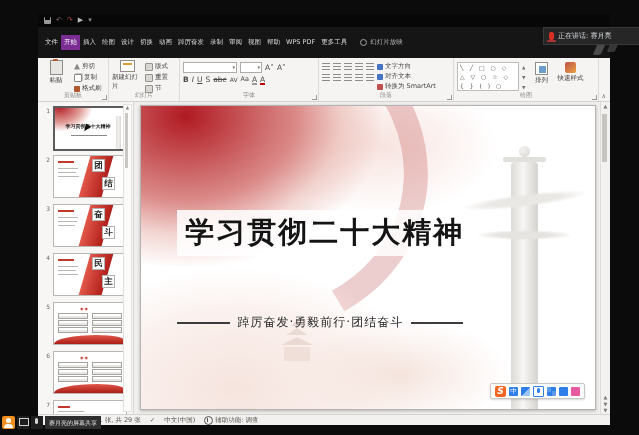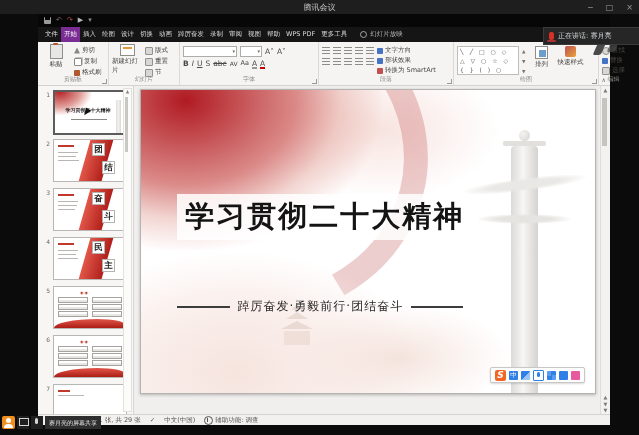--- a/index.html
+++ b/index.html
@@ -13,21 +13,21 @@
   .pptwin{position:absolute;left:38px;top:14px;width:572px;height:411px;background:#f5f4f2;display:flex;flex-direction:column;}
   .ptitle{height:13px;background:#070707;display:flex;align-items:center;position:relative;flex:none;}
   .qat{display:flex;align-items:center;gap:5px;margin-left:6px;}
   .qat .qi{font-size:7px;line-height:13px;}
   .savechip{width:7px;height:7px;background:#9a9a9a;border-radius:1px;position:relative;}
   .savechip:after{content:"";position:absolute;left:1px;top:0;width:5px;height:3px;background:#070707;}
   .ptitle .ttext{position:absolute;left:0;right:0;text-align:center;font-size:7.5px;color:#c9c9c9;pointer-events:none;}
   .ptitle .pright{position:absolute;right:4px;top:0;height:13px;display:flex;align-items:center;gap:9px;font-size:8px;color:#b5b5b5;}
   .avatar{width:9px;height:9px;border-radius:50%;background:#6f6f6f;}
   
-  .ptabs{height:15px;background:#151515;display:flex;align-items:center;flex:none;padding-left:4px;}
+  .ptabs{height:31px;background:#151515;display:flex;align-items:center;flex:none;padding-left:4px;}
   .tab{font-size:6.5px;color:#dedede;padding:0 3px;line-height:15px;white-space:nowrap;}
   .tab.sel{background:#7a2e93;color:#fff;}
   .tellme{display:flex;align-items:center;gap:3px;margin-left:10px;font-size:6.5px;color:#b9b9b9;white-space:nowrap;}
   .bulb{width:5px;height:5px;border:1px solid #a7a7a7;border-radius:50%;}
   
   .ribbon{height:43px;background:#f5f4f2;border-bottom:1px solid #d4d2cf;display:flex;flex:none;position:relative;}
   .rgroup{position:relative;border-right:1px solid #dcdad7;padding:2px 3px 8px 3px;flex:none;display:flex;gap:3px;}
   .rlabel{position:absolute;bottom:1px;left:0;right:0;text-align:center;font-size:6px;color:#8d8b88;}
   .launcher{position:absolute;right:1px;bottom:1px;width:4px;height:4px;border-right:1px solid #9a9894;border-bottom:1px solid #9a9894;}
   .bigbtn{width:30px;display:flex;flex-direction:column;align-items:center;justify-content:flex-start;font-size:6.5px;color:#3f3d3a;gap:1px;}
@@ -150,28 +150,20 @@
   .sh-dark{width:12px;height:13px;background:#1f1f1f;position:relative;}
   .sh-dark.mon:after{content:"";position:absolute;left:2px;top:2px;width:8px;height:6px;border:1px solid #d3d3d3;}
   .sh-dark.mic2:after{content:"";position:absolute;left:4px;top:2px;width:3px;height:6px;background:#d3d3d3;border-radius:2px;}
   .sh-pill{height:13px;background:#2e2e2e;color:#e8e8e8;font-size:6px;line-height:13px;padding:0 4px;white-space:nowrap;}
 </style>
 </head>
 <body>
 
 <div class="stage">
 
-  <div class="mtbar">
-    <div class="mtitle">腾讯会议</div>
-    <div class="mctrls">
-      <span>─</span>
-      <span>□</span>
-      <span>×</span>
-    </div>
-  </div>
 
   <div class="pptwin">
 
     <div class="ptitle">
       <div class="qat">
         <span class="savechip"></span>
         <span class="qi" style="color:#8a6a6a">↶</span>
         <span class="qi" style="color:#c0504d">↷</span>
         <span class="qi" style="color:#b9b9b9">▶</span>
         <span class="qi" style="color:#8a8a8a">▾</span>
@@ -294,21 +286,21 @@
             <span class="linechip"></span>
           </div>
         </div>
         <div class="pright">
           <div class="sbtn">
               <span class="ic ic-blue"></span>
               <span>文字方向</span>
             </div>
           <div class="sbtn">
               <span class="ic ic-blue"></span>
-              <span>形状效果</span>
+              <span>对齐文本</span>
             </div>
           <div class="sbtn">
               <span class="ic ic-red"></span>
               <span>转换为 SmartArt</span>
             </div>
         </div>
         <div class="rlabel">段落</div>
         <span class="launcher"></span>
       </div>
 
@@ -328,37 +320,20 @@
           <span>排列</span>
         </div>
         <div class="stackbtn">
           <span class="qschip"></span>
           <span>快速样式</span>
         </div>
         <div class="rlabel">绘图</div>
         <span class="launcher"></span>
       </div>
 
-      <div class="rgroup" style="flex:1;border-right:none">
-        <div class="pright">
-          <div class="sbtn">
-              <span class="ic ic-grey" style="border-radius:50%"></span>
-              <span>查找</span>
-            </div>
-          <div class="sbtn">
-              <span class="ic ic-blue"></span>
-              <span>替换</span>
-            </div>
-          <div class="sbtn">
-              <span class="ic ic-grey"></span>
-              <span>选择</span>
-            </div>
-        </div>
-        <div class="rlabel">编辑</div>
-      </div>
 
       <span class="collapse">∧</span>
     </div>
 
     <div class="content">
 
       <div class="thumbs">
         <div class="trow" style="top:4px">
           <div class="tnum">1</div>
           <div class="thumb sel">

